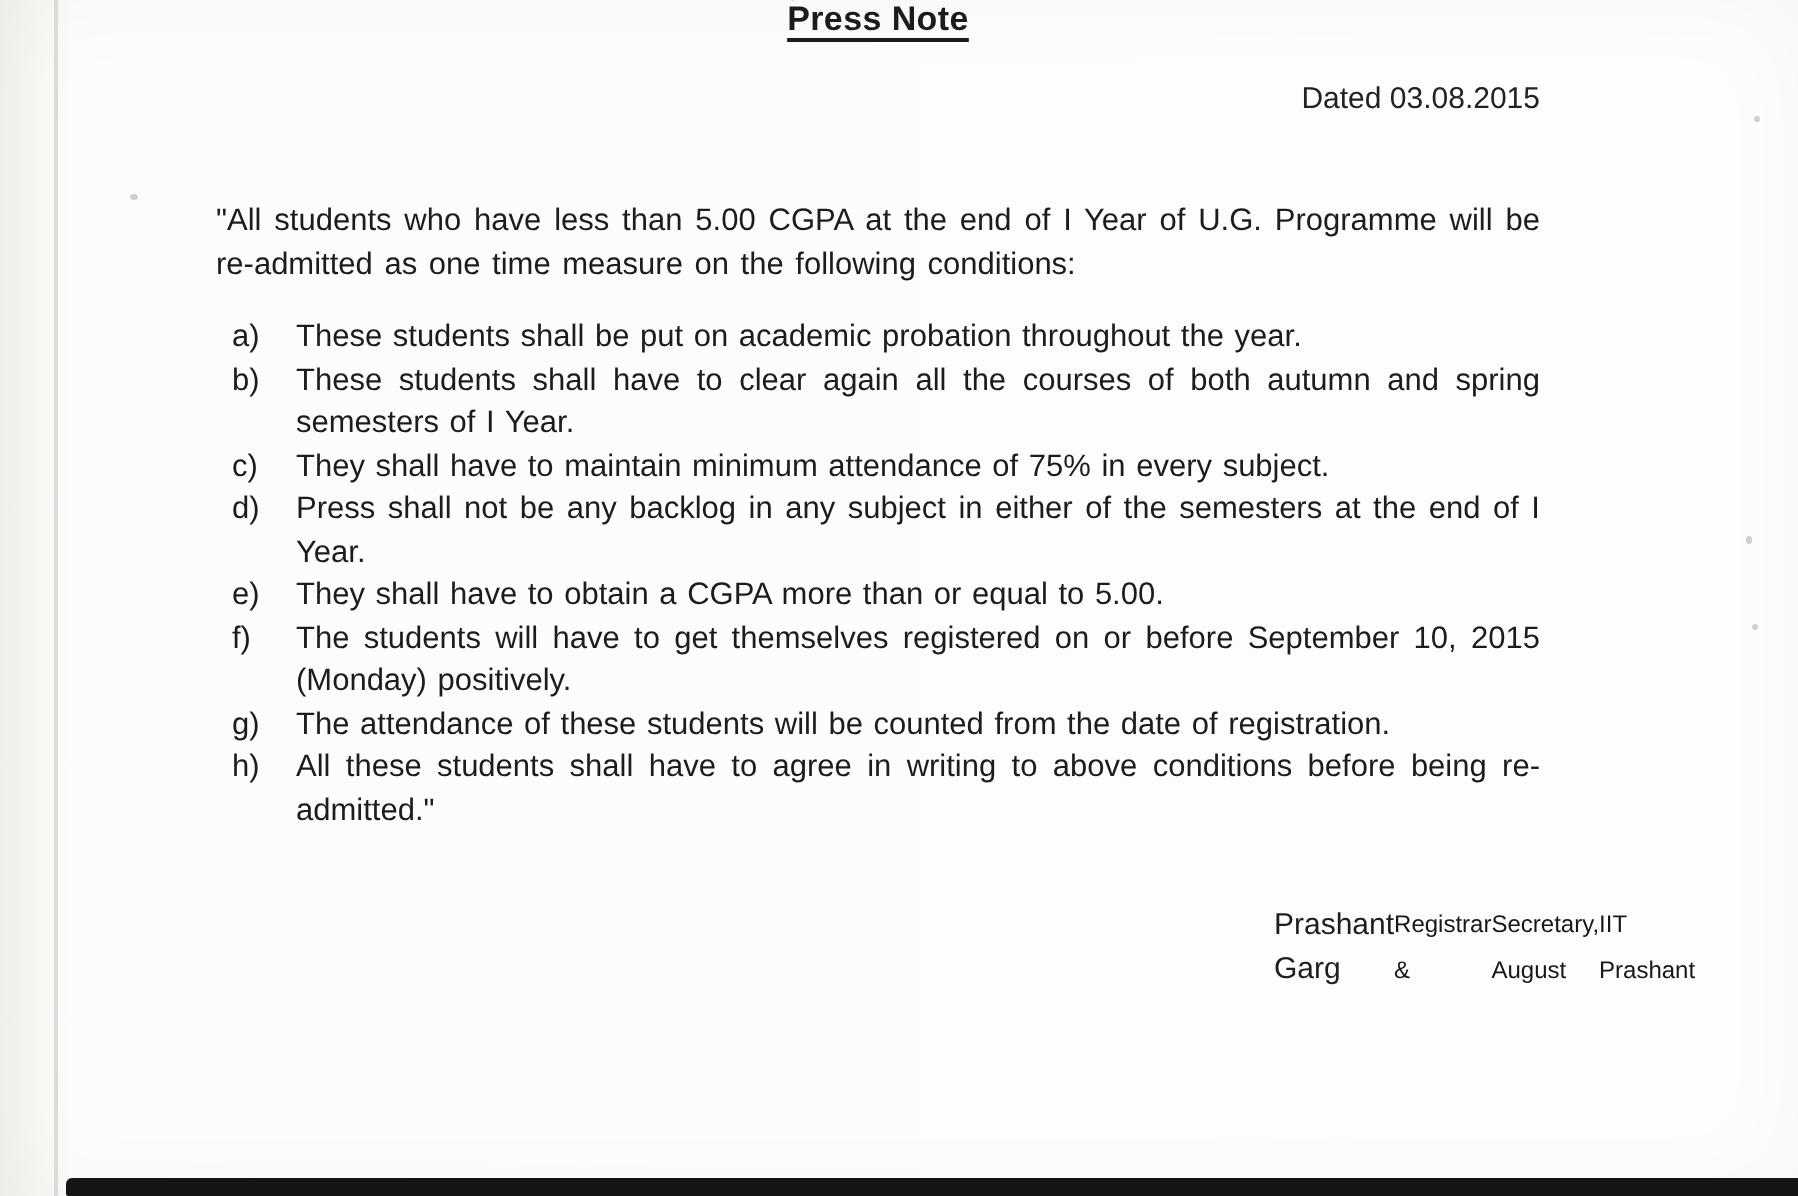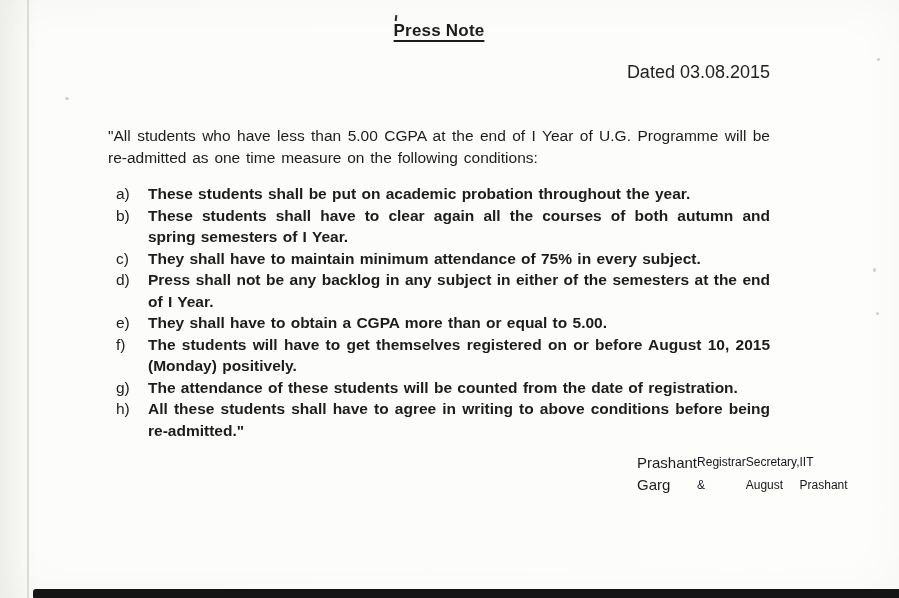--- a/index.html
+++ b/index.html
@@ -27,21 +27,20 @@
     height: 9px;
     background: #151515;
     border-radius: 3px 0 0 1px;
   }
   .content {
     position: relative;
     padding: 0 129px 0 108px;
   }
   .title {
     margin: 0;
-    padding-top: 21px;
     text-align: center;
     font-size: 17px;
     font-weight: bold;
     letter-spacing: 0.2px;
   }
   .title-text {
     position: relative;
     text-decoration: underline;
     text-decoration-thickness: 1.5px;
     text-underline-offset: 4px;
@@ -51,21 +50,21 @@
     content: "";
     position: absolute;
     left: 1px; top: -6px;
     width: 1.5px; height: 6px;
     background: #2a2a2a;
     transform: rotate(8deg);
   }
   .date-line {
     margin-top: 21px;
     text-align: right;
-    font-size: 18px;
+    font-size: 15px;
     color: #222;
   }
   .intro {
     margin: 42px 0 0 0;
     font-size: 15.5px;
     line-height: 21.5px;
     text-align: justify;
     word-spacing: 1.5px;
   }
   .conditions {
@@ -78,21 +77,20 @@
     line-height: 21.5px;
   }
   .cond .cl {
     flex: none;
     width: 32px;
   }
   .cond .ct {
     flex: 1;
     text-align: justify;
     word-spacing: 1px;
-    font-weight: bold;
   }
   .sig-block {
     position: absolute;
     left: 625px;
     top: 447px;
     width: 160px;
     display: flex;
     flex-direction: row;
     align-items: center;
   }
@@ -165,21 +163,21 @@
         <span class="ct">Press shall not be any backlog in any subject in either of the semesters at the end of I Year.</span>
       </div>
 
       <div class="cond">
         <span class="cl">e)</span>
         <span class="ct">They shall have to obtain a CGPA more than or equal to 5.00.</span>
       </div>
 
       <div class="cond">
         <span class="cl">f)</span>
-        <span class="ct">The students will have to get themselves registered on or before August 10, 2015 (Monday) positively.</span>
+        <span class="ct">The students will have to get themselves registered on or before September 10, 2015 (Monday) positively.</span>
       </div>
 
       <div class="cond">
         <span class="cl">g)</span>
         <span class="ct">The attendance of these students will be counted from the date of registration.</span>
       </div>
 
       <div class="cond">
         <span class="cl">h)</span>
         <span class="ct">All these students shall have to agree in writing to above conditions before being re-admitted."</span>

